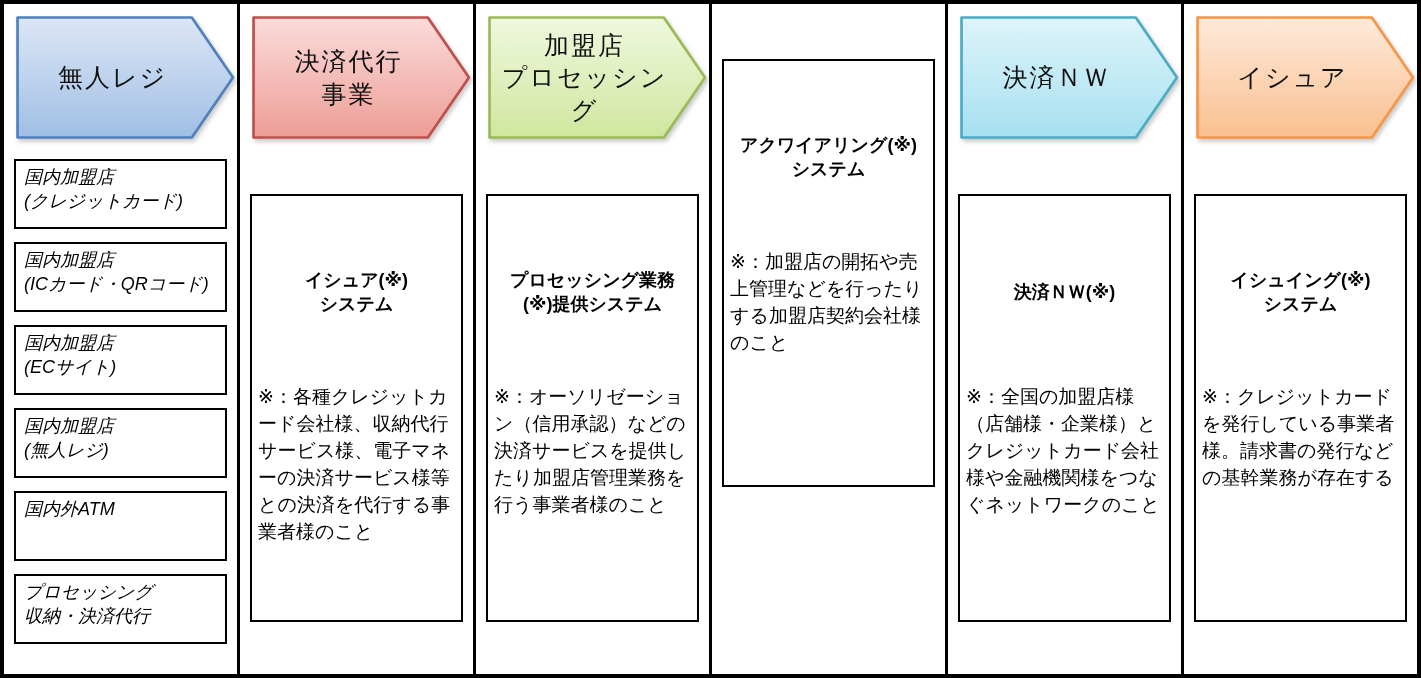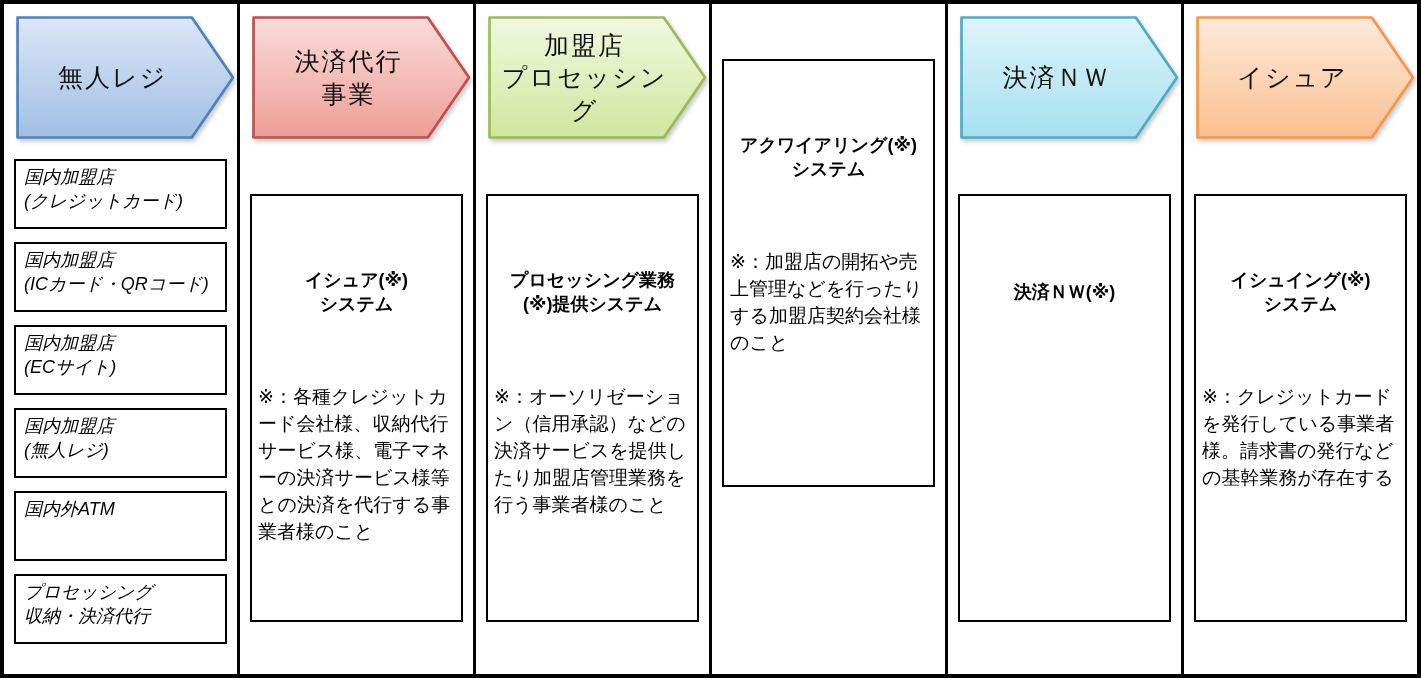--- a/index.html
+++ b/index.html
@@ -195,20 +195,21 @@
             <stop class="stop-top" offset="0"></stop>
               <stop class="stop-bottom" offset="1"></stop>
           </linearGradient>
         </defs>
         <polygon points="1.5,1.5 171,1.5 211,61.5 171,121.5 1.5,121.5" fill="url(#g4)"></polygon>
       </svg>
       <div class="arrow-label">決済ＮＷ</div>
     </div>
     <div class="tall-box">
       <div class="box-title">決済ＮＷ(※)</div>
+      <div class="box-note">※：全国の加盟店様（店舗様・企業様）とクレジットカード会社様や金融機関様をつなぐネットワークのこと</div>
     </div>
   </div>
 
   <div class="column" style="--a-bd: #F79646; --a-top: #FDEADB; --a-bot: #FAC090;">
     <div class="arrow">
       <svg class="arrow-svg" viewBox="0 0 213 123" preserveAspectRatio="none" aria-hidden="true">
         <defs>
           <linearGradient id="g5" x1="0" y1="0" x2="0" y2="1">
             <stop class="stop-top" offset="0"></stop>
               <stop class="stop-bottom" offset="1"></stop>

